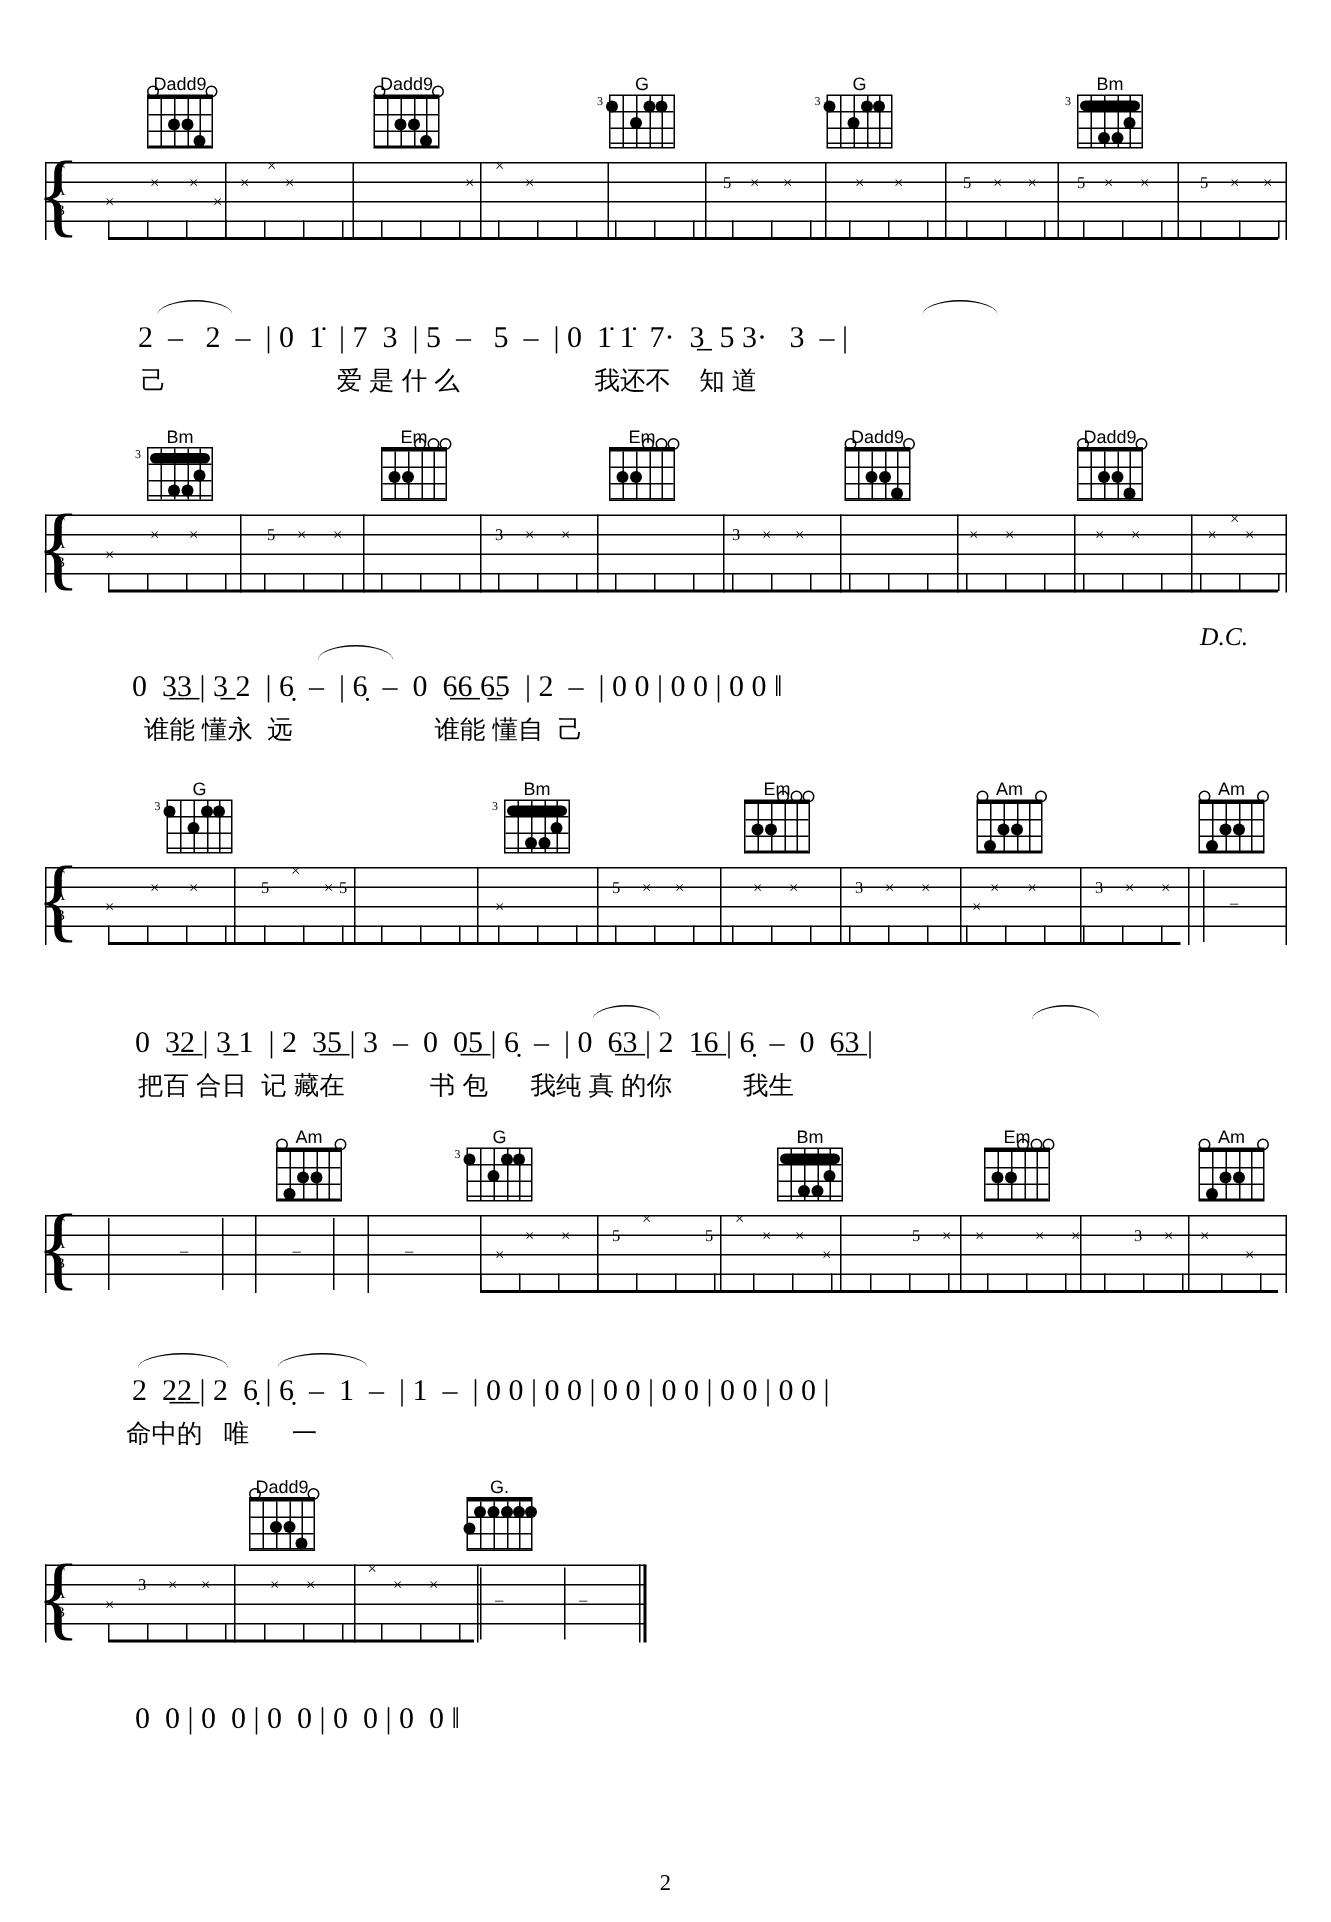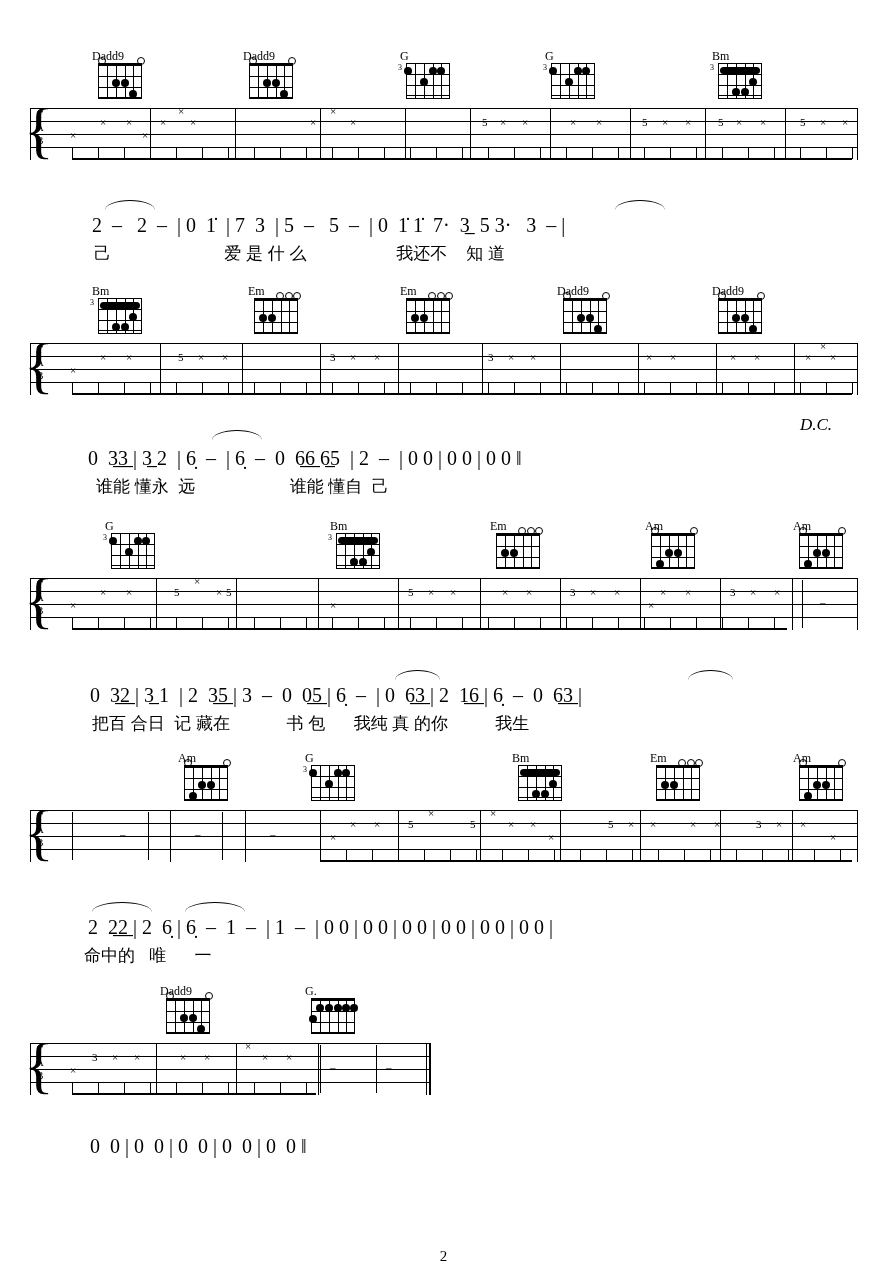--- a/index.html
+++ b/index.html
@@ -5,21 +5,21 @@
   html,body{margin:0;padding:0;background:#ffffff;}
   body{width:887px;height:1281px;position:relative;font-family:"Liberation Serif",serif;color:#000;}
   .sheet{position:relative;width:887px;height:1281px;overflow:hidden;}
 
   
   .system{position:absolute;left:0;width:887px;}
 
   
   .chordrow{position:absolute;left:0;top:0;width:887px;height:58px;}
   .chord{position:absolute;width:56px;}
-  .chord .cname{font-family:Liberation Serif, serif;font-size:12px;text-align:left;line-height:12px;height:13px;font-weight:400;}
+  .chord .cname{font-family:Liberation Sans, sans-serif;font-size:12px;text-align:center;line-height:12px;height:13px;font-weight:400;}
   .grid{position:relative;margin:0 auto;width:44px;height:36px;border:1px solid #000;border-top:3px solid #000;box-sizing:border-box;}
   .grid.nonut{border-top:1px solid #000;}
   .grid .v{position:absolute;top:0;bottom:0;width:1px;background:#000;}
   .grid .h{position:absolute;left:0;right:0;height:1px;background:#000;}
   .dot{position:absolute;width:8px;height:8px;border-radius:50%;background:#000;}
   .barre{position:absolute;height:7px;border-radius:4px;background:#000;}
   .open{position:absolute;width:6px;height:6px;border:1px solid #000;border-radius:50%;top:-9px;}
   .fretnum{position:absolute;left:-9px;font-size:8px;top:-1px;}
 
   

